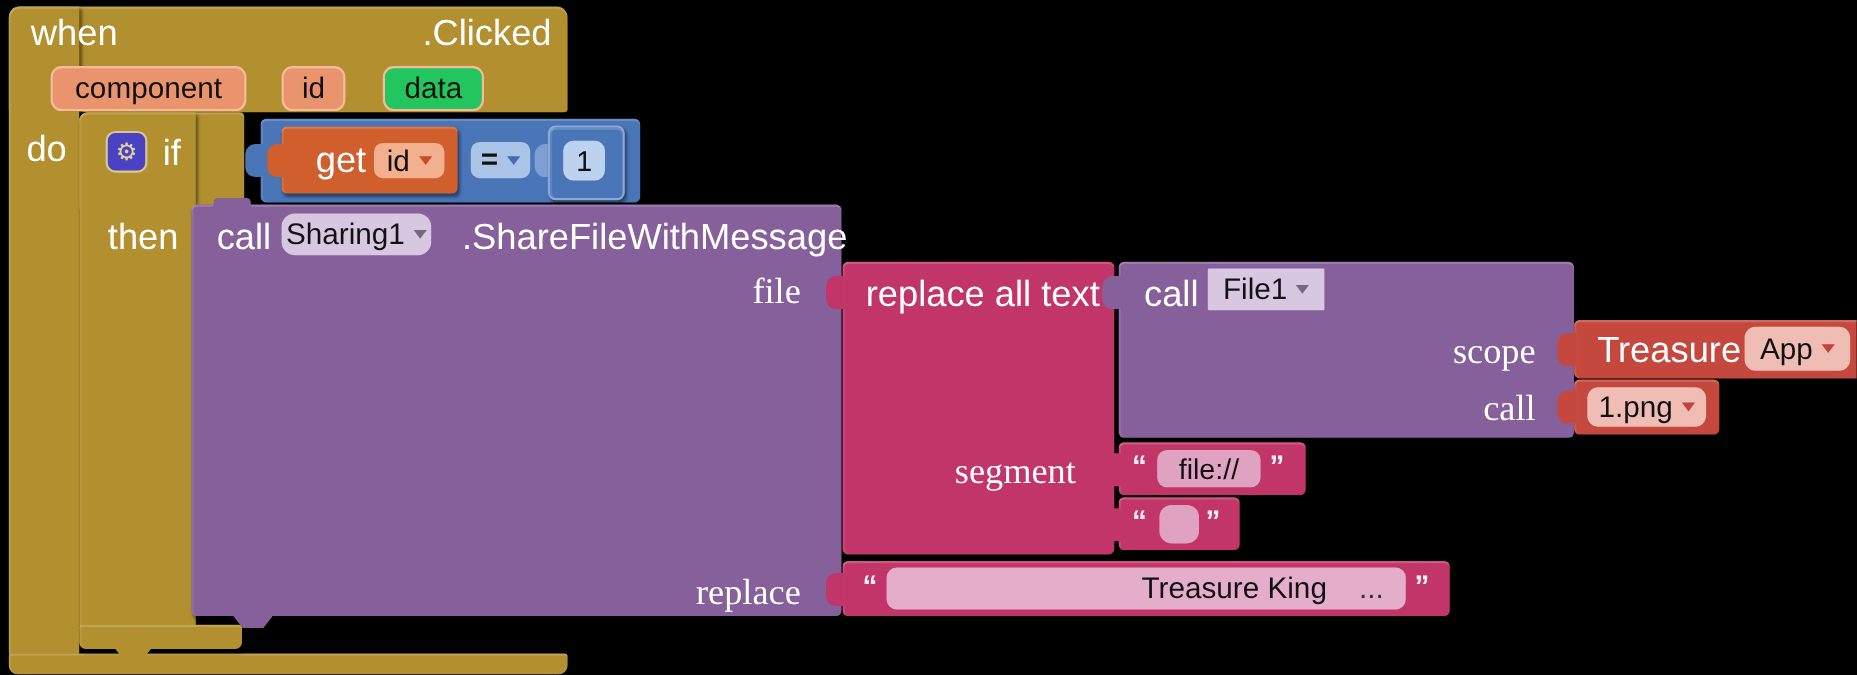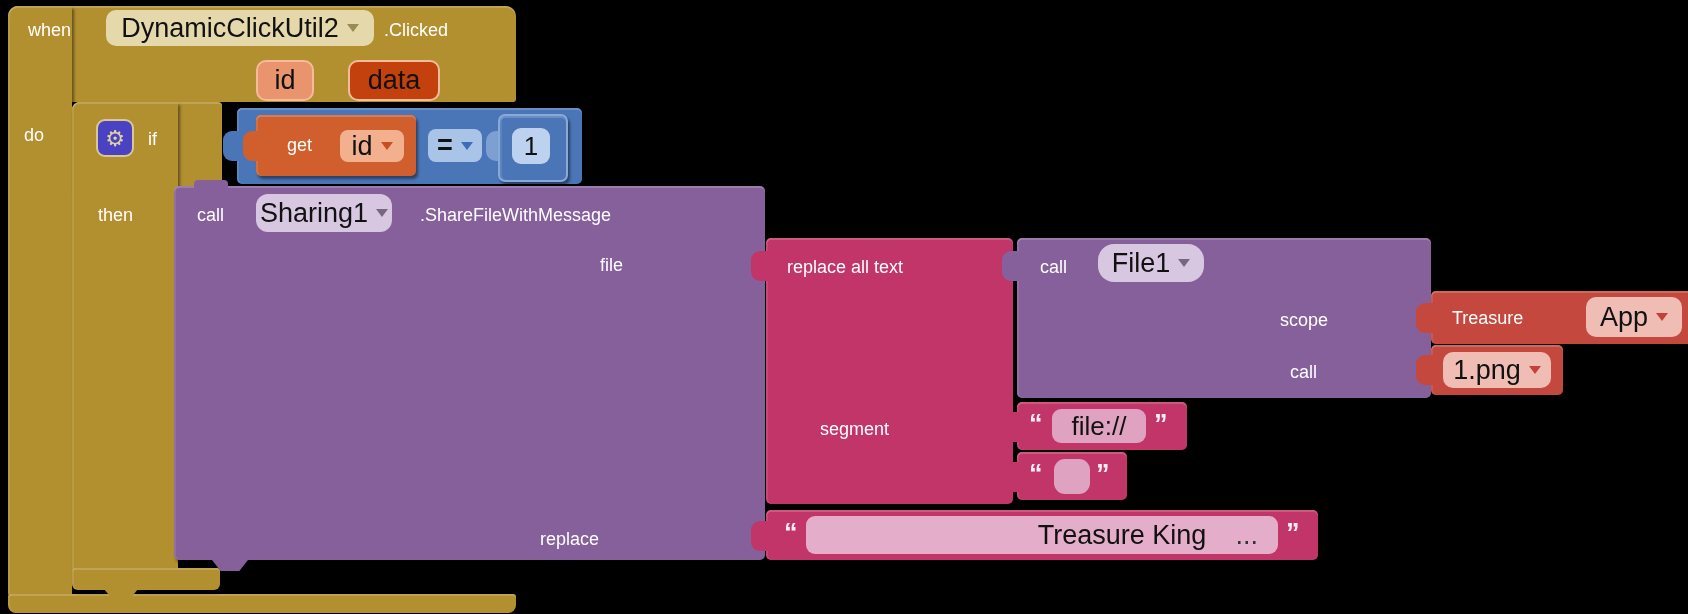--- a/index.html
+++ b/index.html
@@ -7,22 +7,22 @@
           font-family:"Liberation Sans",sans-serif;-webkit-font-smoothing:antialiased;}
   .abs{position:absolute;}
   .blk{position:absolute;border-radius:5px;
        box-shadow:inset 0 2px 0 rgba(255,255,255,.18),inset 2px 0 0 rgba(255,255,255,.10),2px 3px 3px rgba(0,0,0,.45);}
   .gold{background:#B29030;}
   .blue{background:#4A76B8;}
   .orange{background:#D05F2D;}
   .purple{background:#86609A;}
   .pink{background:#C23568;}
   .red{background:#C4483E;}
-  .lbl{position:absolute;color:#fff;font-size:18px;line-height:34px;white-space:nowrap;}
-  .rlbl{}
+  .lbl{position:absolute;color:#fff;font-size:33px;line-height:34px;white-space:nowrap;}
+  .rlbl{text-align:right;font-family:Liberation Serif, serif;}
   .chip{position:absolute;display:flex;align-items:center;justify-content:center;gap:8px;
         border-radius:10px;color:#111;font-size:27px;white-space:nowrap;}
   .tri{width:0;height:0;border-left:6px solid transparent;border-right:6px solid transparent;border-top:8px solid #888;}
   .tab{position:absolute;width:17px;height:30px;border-radius:9px 0 0 9px;}
   .tongue{position:absolute;clip-path:polygon(0 0,100% 0,76% 100%,24% 100%);}
   .field{position:absolute;display:flex;align-items:center;justify-content:center;
          border-radius:9px;color:#111;font-size:26px;}
   .quote{position:absolute;color:#fff;opacity:.92;font-size:27px;font-weight:bold;line-height:30px;}
   .gear{position:absolute;display:flex;align-items:center;justify-content:center;
         background:#4B41C3;border:2px solid #D8C993;border-radius:9px;
@@ -31,30 +31,29 @@
 </head>
 <body>
 
 <div id="canvas">
 
   <div class="blk gold" style="left:8px;top:6px;width:508px;height:96px;border-radius:10px 10px 3px 3px;"></div>
   <div class="blk gold" style="left:8px;top:6px;width:64px;height:590px;border-radius:10px 0 0 3px;"></div>
   <div class="blk gold" style="left:8px;top:594px;width:508px;height:19px;border-radius:3px 3px 8px 8px;"></div>
 
   <div class="lbl" style="left:28px;top:13px;">when</div>
-  <div class="chip" style="left:106px;top:10px;width:268px;height:36px;background:#E5D9AB;">
-    <span>DynamicClickUtil2</span>
-    <span class="tri" style="border-top-color:#9A8A54;"></span>
-  </div>
   <div class="lbl" style="left:384px;top:13px;">.Clicked</div>
 
+  <div class="chip" style="left:46px;top:60px;width:174px;height:37px;background:#E9946D;border:2px solid #F4BB9C;">
+    <span>component</span>
+  </div>
   <div class="chip" style="left:256px;top:60px;width:54px;height:37px;background:#E9946D;border:2px solid #F4BB9C;">
     <span>id</span>
   </div>
-  <div class="chip" style="left:348px;top:60px;width:88px;height:37px;background:#c2410c;border:2px solid #F4BB9C;">
+  <div class="chip" style="left:348px;top:60px;width:88px;height:37px;background:#22c55e;border:2px solid #F4BB9C;">
     <span>data</span>
   </div>
 
   <div class="lbl" style="left:24px;top:118px;">do</div>
 
   <div class="blk gold" style="left:72px;top:102px;width:150px;height:88px;border-radius:8px 4px 4px 0;"></div>
   <div class="blk gold" style="left:72px;top:102px;width:106px;height:470px;border-radius:8px 0 0 4px;"></div>
   <div class="blk gold" style="left:72px;top:568px;width:148px;height:22px;border-radius:3px 3px 6px 6px;"></div>
   <div class="tongue gold" style="left:104px;top:589px;width:34px;height:10px;"></div>
 
@@ -101,21 +100,21 @@
   <div class="blk pink" style="left:766px;top:238px;width:247px;height:266px;">
     <div class="tab" style="left:-15px;top:13px;background:#C23568;"></div>
   </div>
   <div class="lbl rlbl" style="left:820px;top:412px;width:158px;">segment</div>
   <div class="lbl" style="left:787px;top:250px;">replace all text</div>
 
   <div class="blk purple" style="left:1017px;top:238px;width:414px;height:160px;">
     <div class="tab" style="left:-15px;top:13px;background:#86609A;"></div>
   </div>
   <div class="lbl" style="left:1040px;top:250px;">call</div>
-  <div class="chip" style="left:1098px;top:244px;width:106px;height:38px;background:#D8C7E1;border-radius:16px;">
+  <div class="chip" style="left:1098px;top:244px;width:106px;height:38px;background:#D8C7E1;border-radius:1px;">
     <span>File1</span>
     <span class="tri" style="border-top-color:#75697F;"></span>
   </div>
   <div class="lbl rlbl" style="left:1280px;top:303px;width:116px;">scope</div>
   <div class="lbl rlbl" style="left:1290px;top:355px;width:106px;">call</div>
 
   <div class="blk red" style="left:1431px;top:291px;width:261px;height:53px;border-radius:5px 0 0 5px;">
     <div class="tab" style="left:-15px;top:12px;background:#C4483E;"></div>
   </div>
   <div class="lbl" style="left:1452px;top:301px;">Treasure</div>

